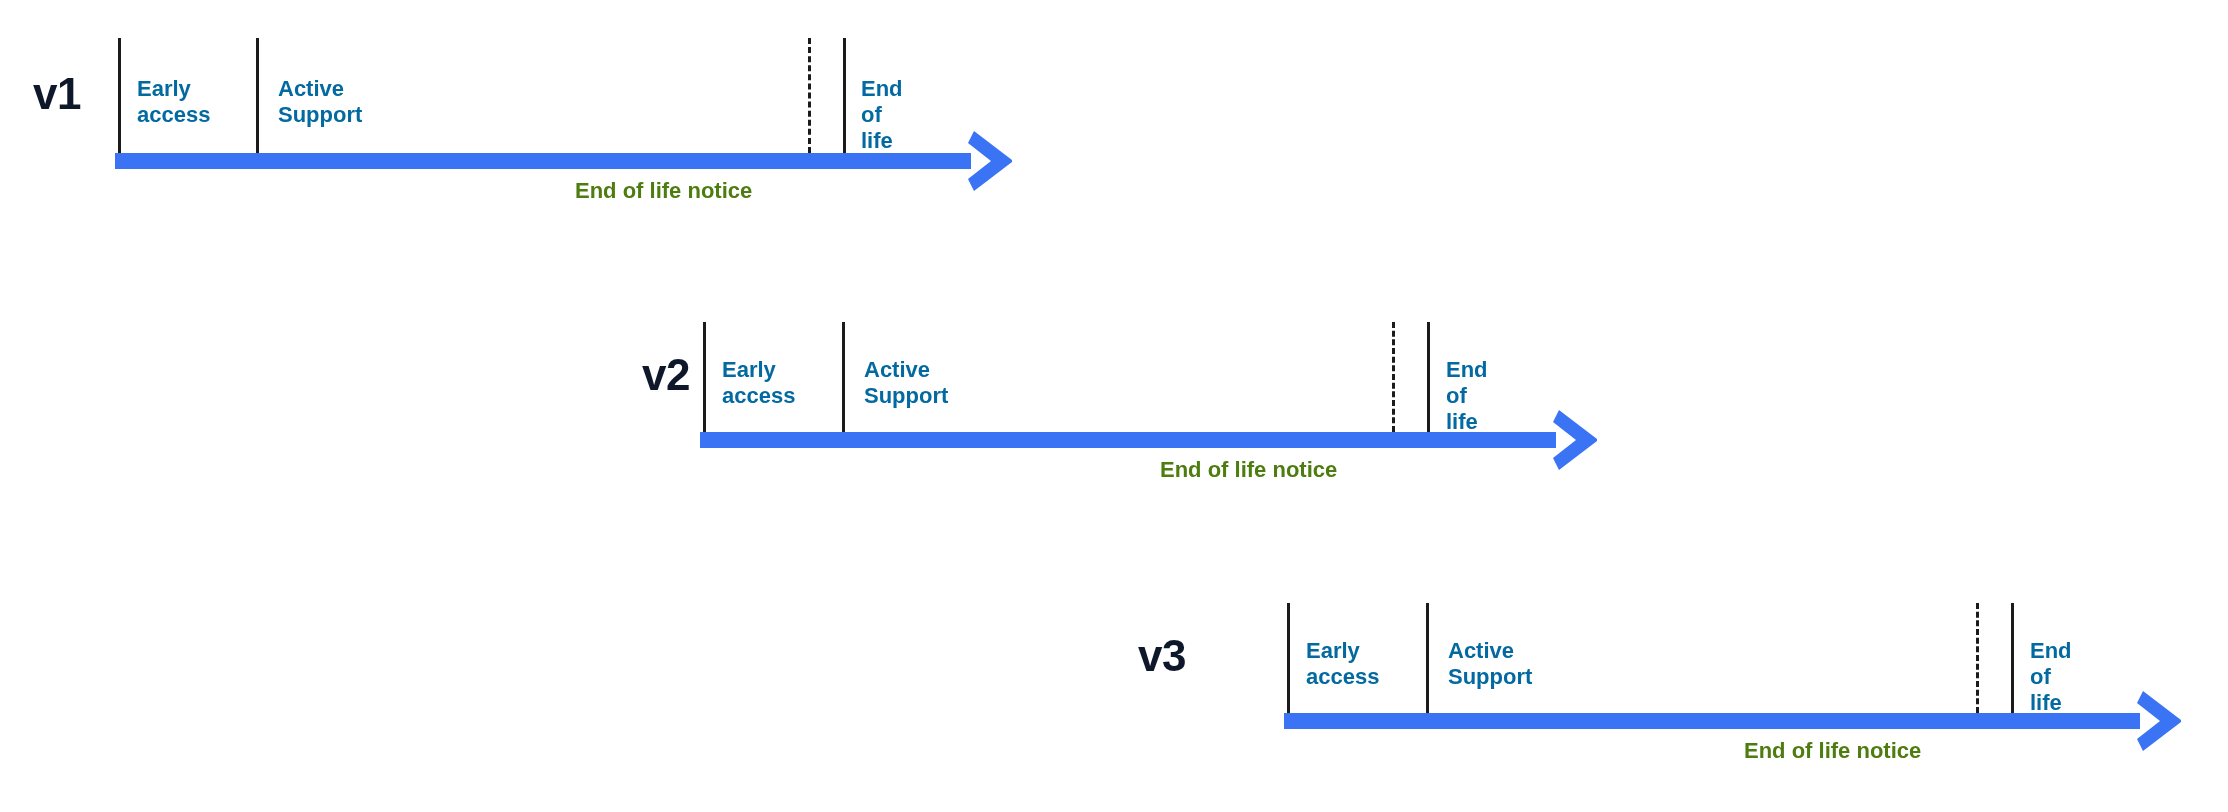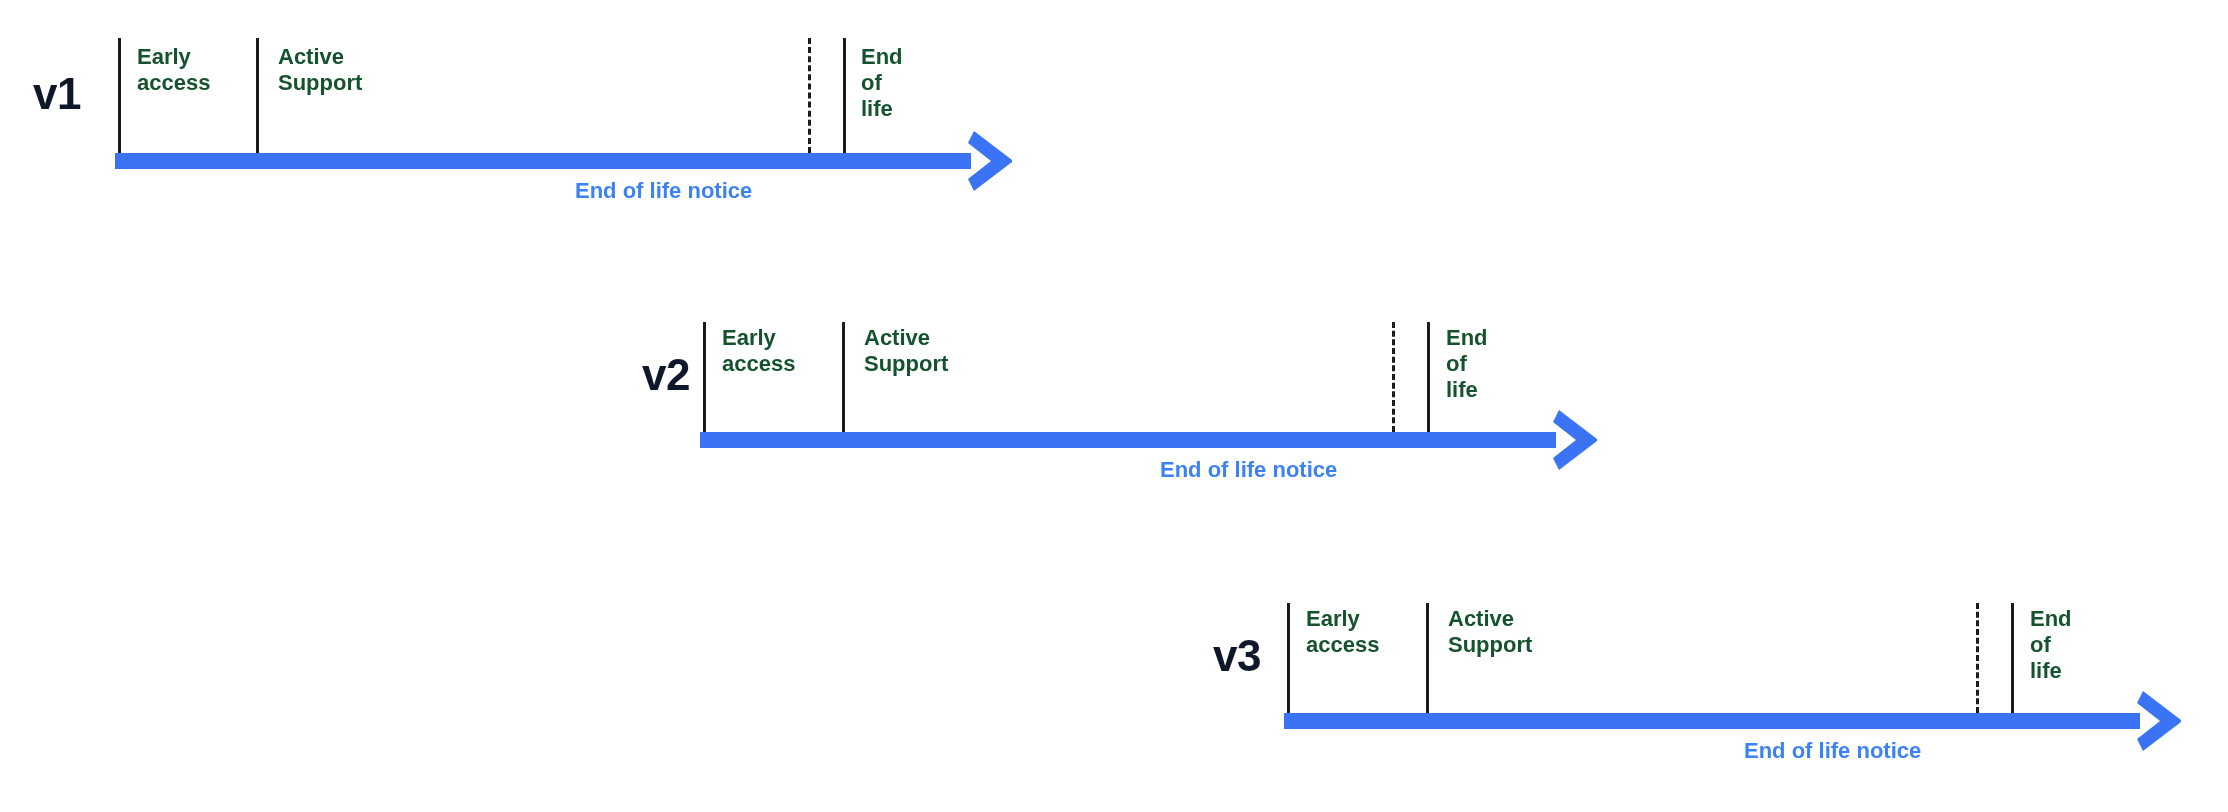--- a/index.html
+++ b/index.html
@@ -48,23 +48,24 @@
     background: none;
     border-left: 3px dashed #1b1b1b;
     width: 0;
   }
 
   
   .phase-label {
     position: absolute;
     font-size: 22px;
     font-weight: 700;
-    color: #14532d;
+    color: #0369a1;
     line-height: 1.18;
     white-space: pre-line;
+    margin-top: 32px;
   }
 
   
   .bar-wrap {
     position: absolute;
   }
   .bar-line {
     position: absolute;
     left: 0;
     top: 0;
@@ -74,21 +75,21 @@
     position: absolute;
     top: 50%;
   }
   .bar-head svg { display: block; }
 
   
   .bar-caption {
     position: absolute;
     font-size: 22px;
     font-weight: 700;
-    color: #3b82f6;
+    color: #4d7c0f;
     line-height: 1;
     white-space: nowrap;
   }
 </style>
 </head>
 <body>
 
 <div id="canvas">
 
 <div class="timeline-row">
@@ -125,21 +126,21 @@
         <div class="bar-line" style="width: 856px; background: rgb(59, 115, 245);"></div>
         <div class="bar-head" style="left: 852px; margin-top: -32px;">
           <svg width="46" height="64" viewBox="0 0 46 64">
             <path d="M7 2 L45 31 L45 33 L7 62 L1 50 L24 32 L1 14 Z" fill="#3b73f5"></path>
           </svg>
         </div>
       </div>
       <div class="bar-caption" style="left: 1160px; top: 459px;">End of life notice</div>
     </div>
     <div class="timeline-row">
-      <div class="version-label" style="left: 1213px; top: 634px;">v3</div>
+      <div class="version-label" style="left: 1138px; top: 634px;">v3</div>
       <div class="divider" style="left: 1287px; top: 603px; height: 110px;"></div>
       <div class="divider" style="left: 1426px; top: 603px; height: 110px;"></div>
       <div class="divider dashed" style="left: 1976px; top: 603px; height: 110px;"></div>
       <div class="divider" style="left: 2011px; top: 603px; height: 110px;"></div>
       <div class="phase-label" style="left: 1306px; top: 606px;">Early
 access</div>
       <div class="phase-label" style="left: 1448px; top: 606px;">Active Support</div>
       <div class="phase-label" style="left: 2030px; top: 606px;">End of life</div>
       <div class="bar-wrap" style="left: 1284px; top: 713px; width: 898px; height: 16px;">
         <div class="bar-line" style="width: 856px; background: rgb(59, 115, 245);"></div>

